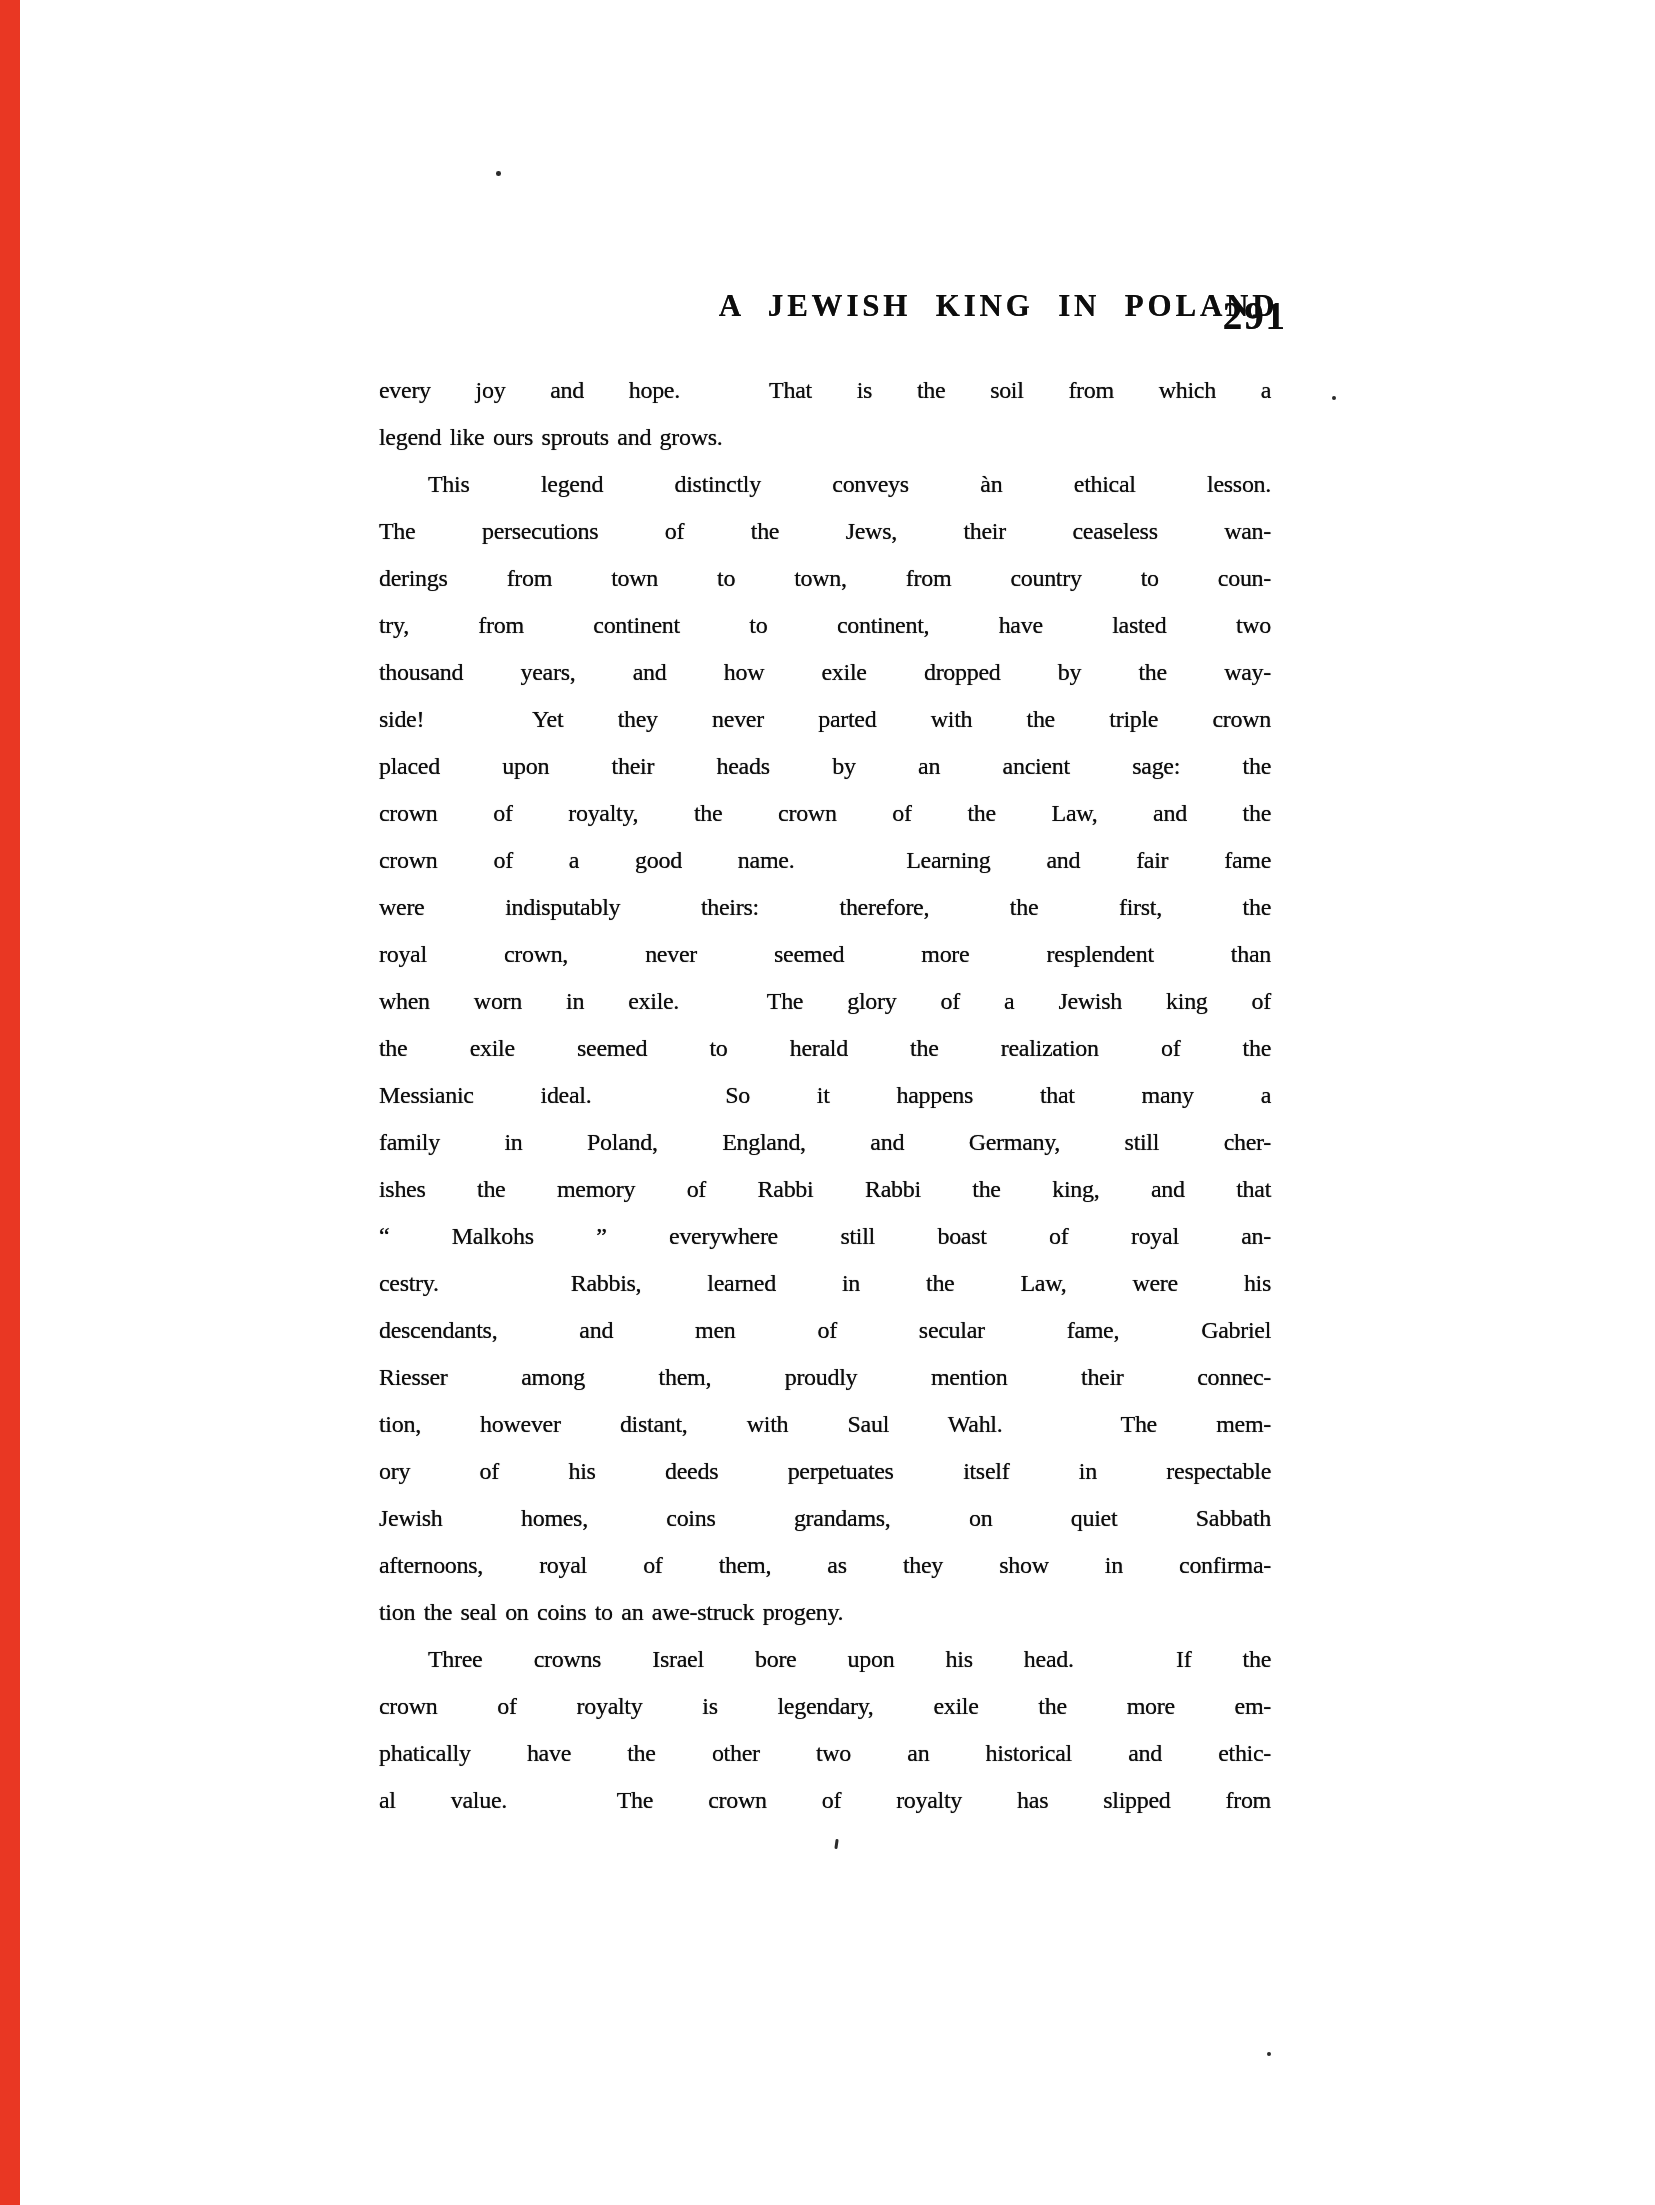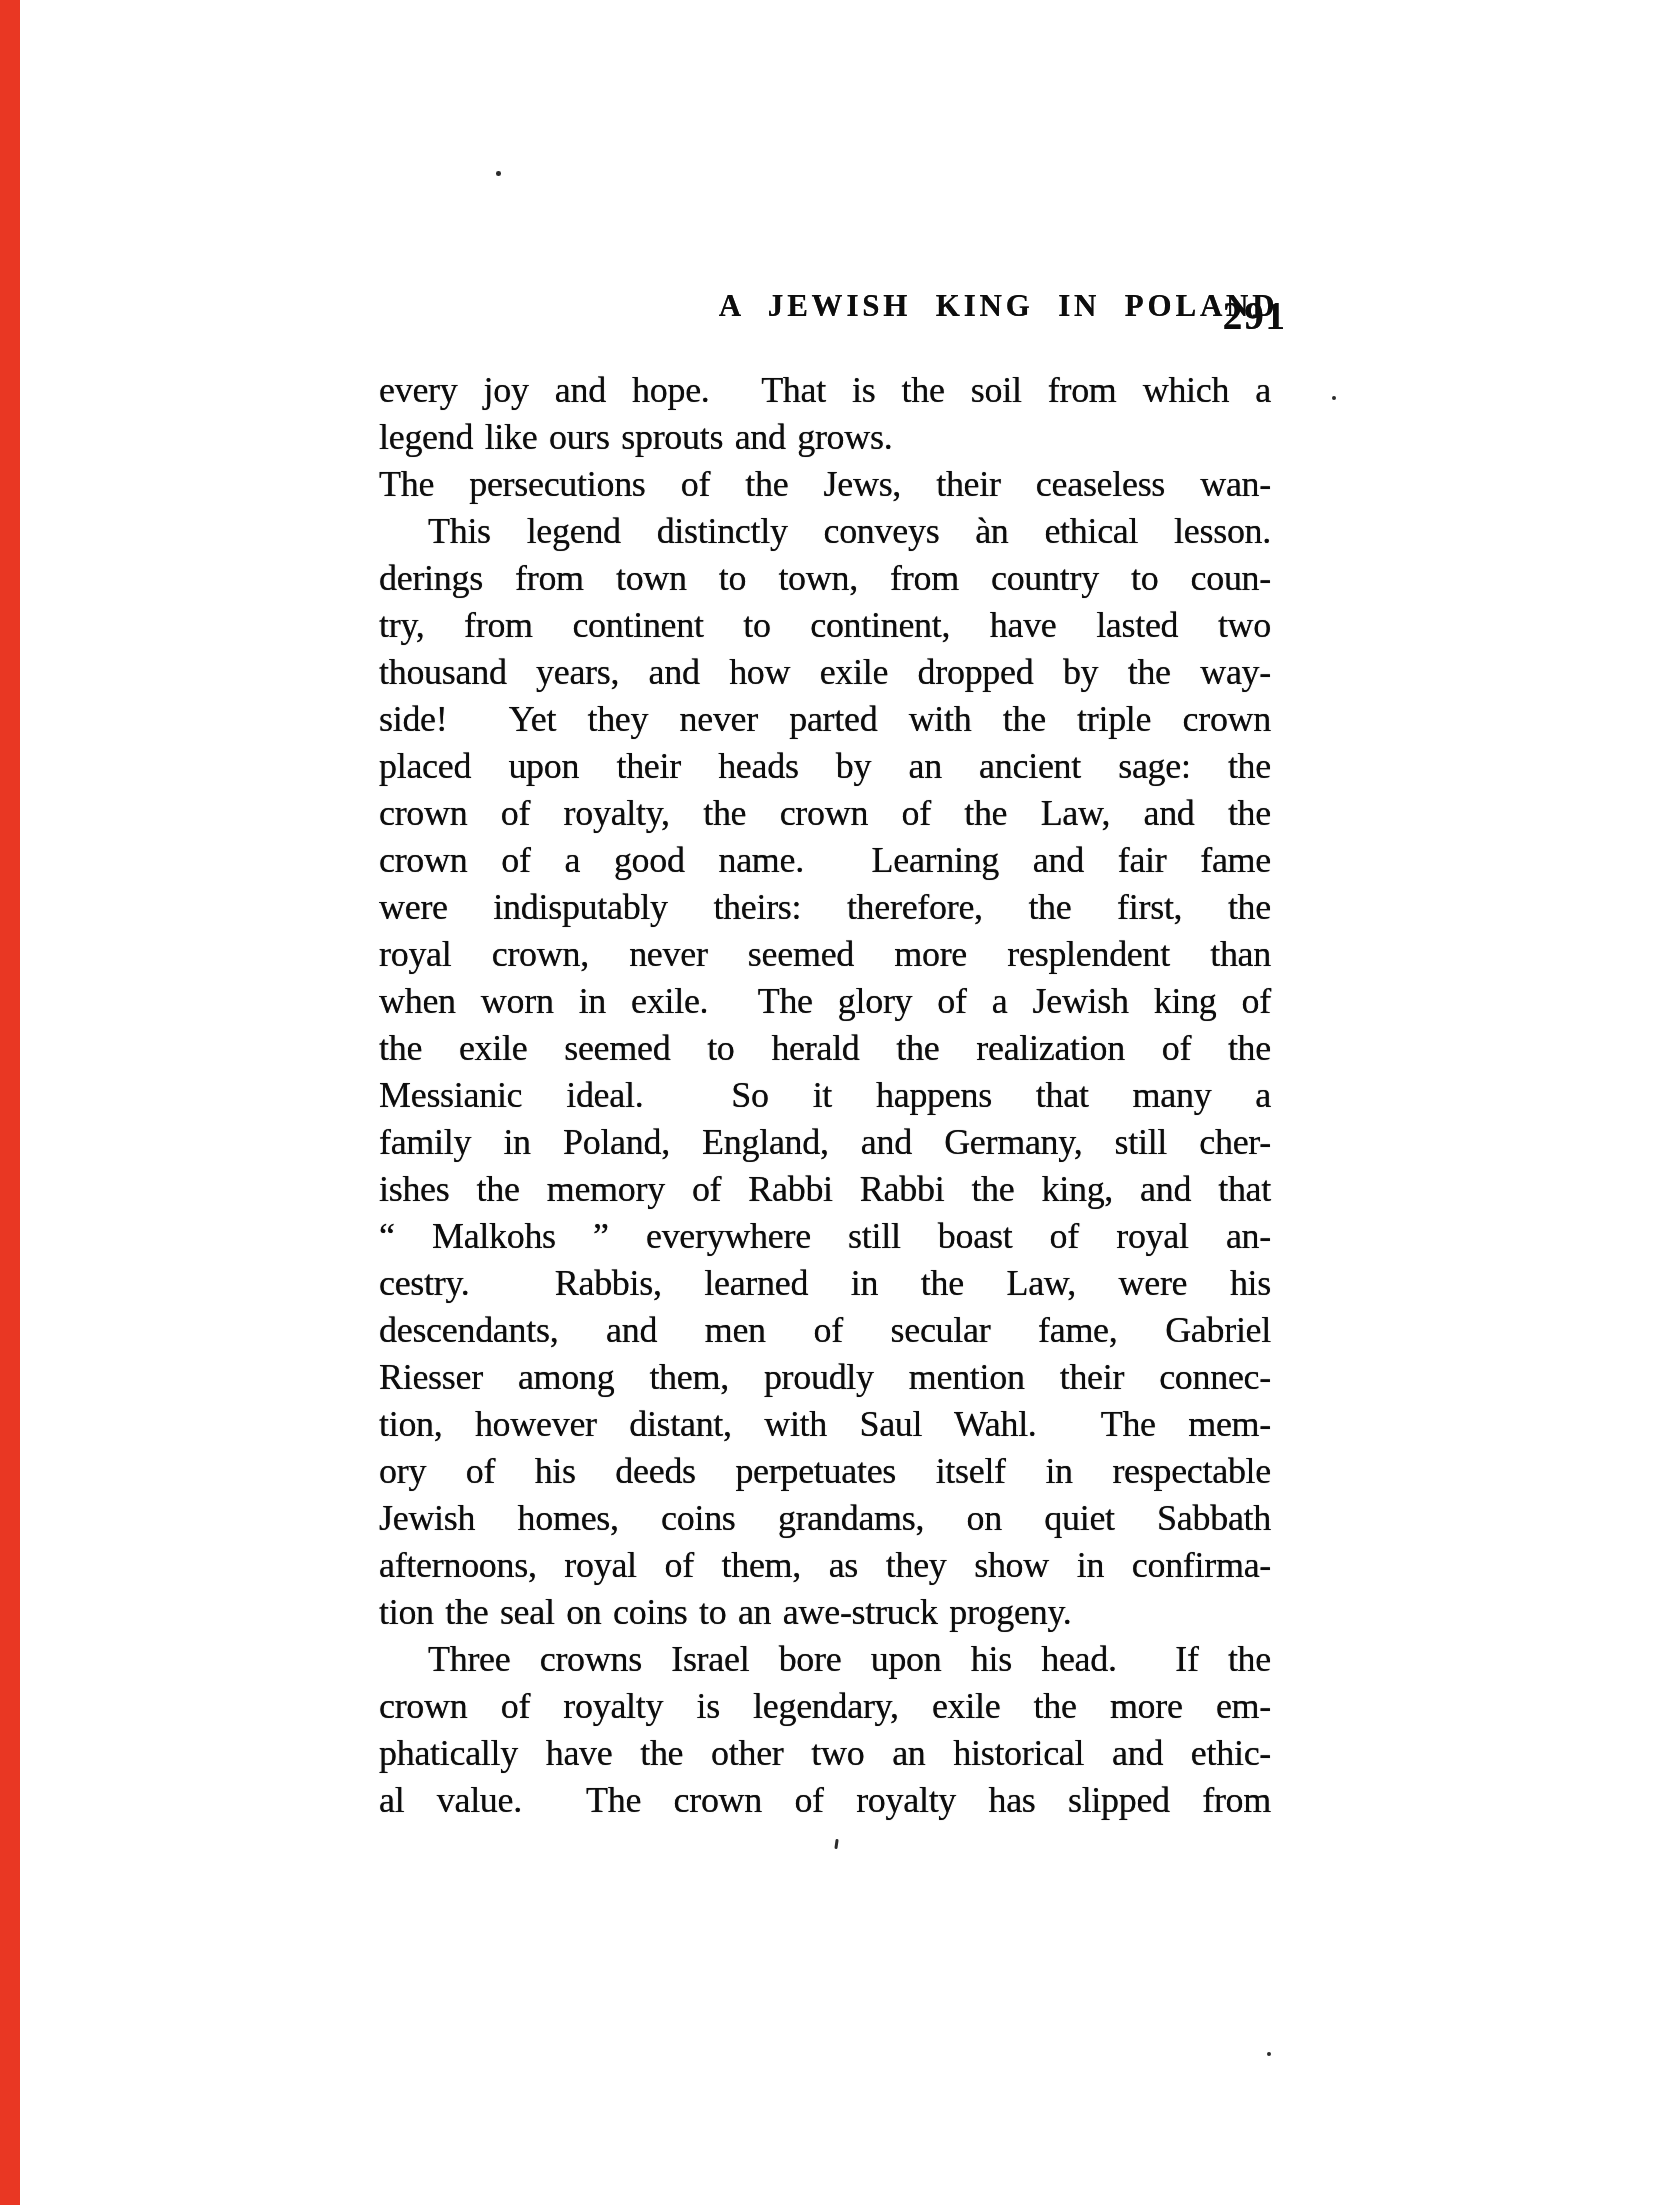--- a/index.html
+++ b/index.html
@@ -49,21 +49,21 @@
     letter-spacing: 1.9px;
     line-height: 1;
     text-shadow: 0 0 0.6px rgba(0,0,0,.7);
   }
   
   .text-block {
     position: absolute;
     left: 379px;
     top: 367px;
     width: 892px;
-    font-size: 36px;
+    font-size: 24px;
     line-height: 47px;
     letter-spacing: -0.3px;
     word-spacing: 2.8px;
     text-shadow: 0 0 0.7px rgba(0,0,0,.78);
   }
   .paragraph { margin: 0; }
   .line {
     text-align: justify;
     text-align-last: justify;
     white-space: pre-wrap;
@@ -91,22 +91,22 @@
     <span class="header-title">A JEWISH KING IN POLAND</span>
   </div>
   <span class="page-number">291</span>
 
   <div class="text-block">
       <div class="paragraph">
         <div class="line">every joy and hope.  That is the soil from which a</div>
         <div class="line natural">legend like ours sprouts and grows.</div>
       </div>
       <div class="paragraph">
+        <div class="line indent">This legend distinctly conveys àn ethical lesson.</div>
         <div class="line">The persecutions of the Jews, their ceaseless wan-</div>
-        <div class="line indent">This legend distinctly conveys àn ethical lesson.</div>
         <div class="line">derings from town to town, from country to coun-</div>
         <div class="line">try, from continent to continent, have lasted two</div>
         <div class="line">thousand years, and how exile dropped by the way-</div>
         <div class="line">side!  Yet they never parted with the triple crown</div>
         <div class="line">placed upon their heads by an ancient sage: the</div>
         <div class="line">crown of royalty, the crown of the Law, and the</div>
         <div class="line">crown of a good name.  Learning and fair fame</div>
         <div class="line">were indisputably theirs: therefore, the first, the</div>
         <div class="line">royal crown, never seemed more resplendent than</div>
         <div class="line">when worn in exile.  The glory of a Jewish king of</div>

